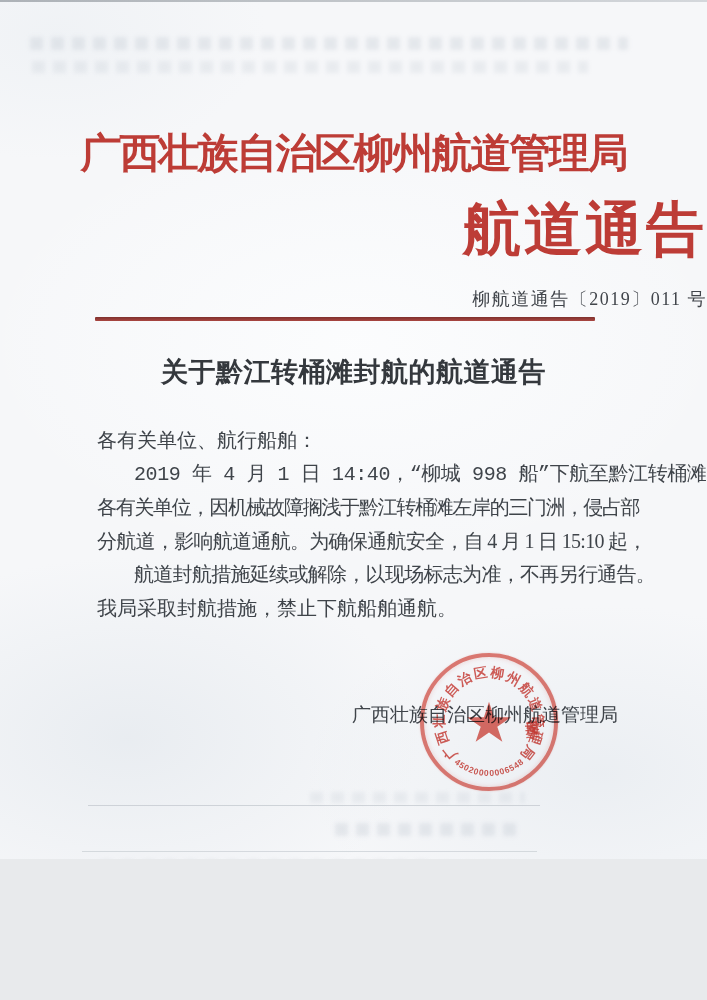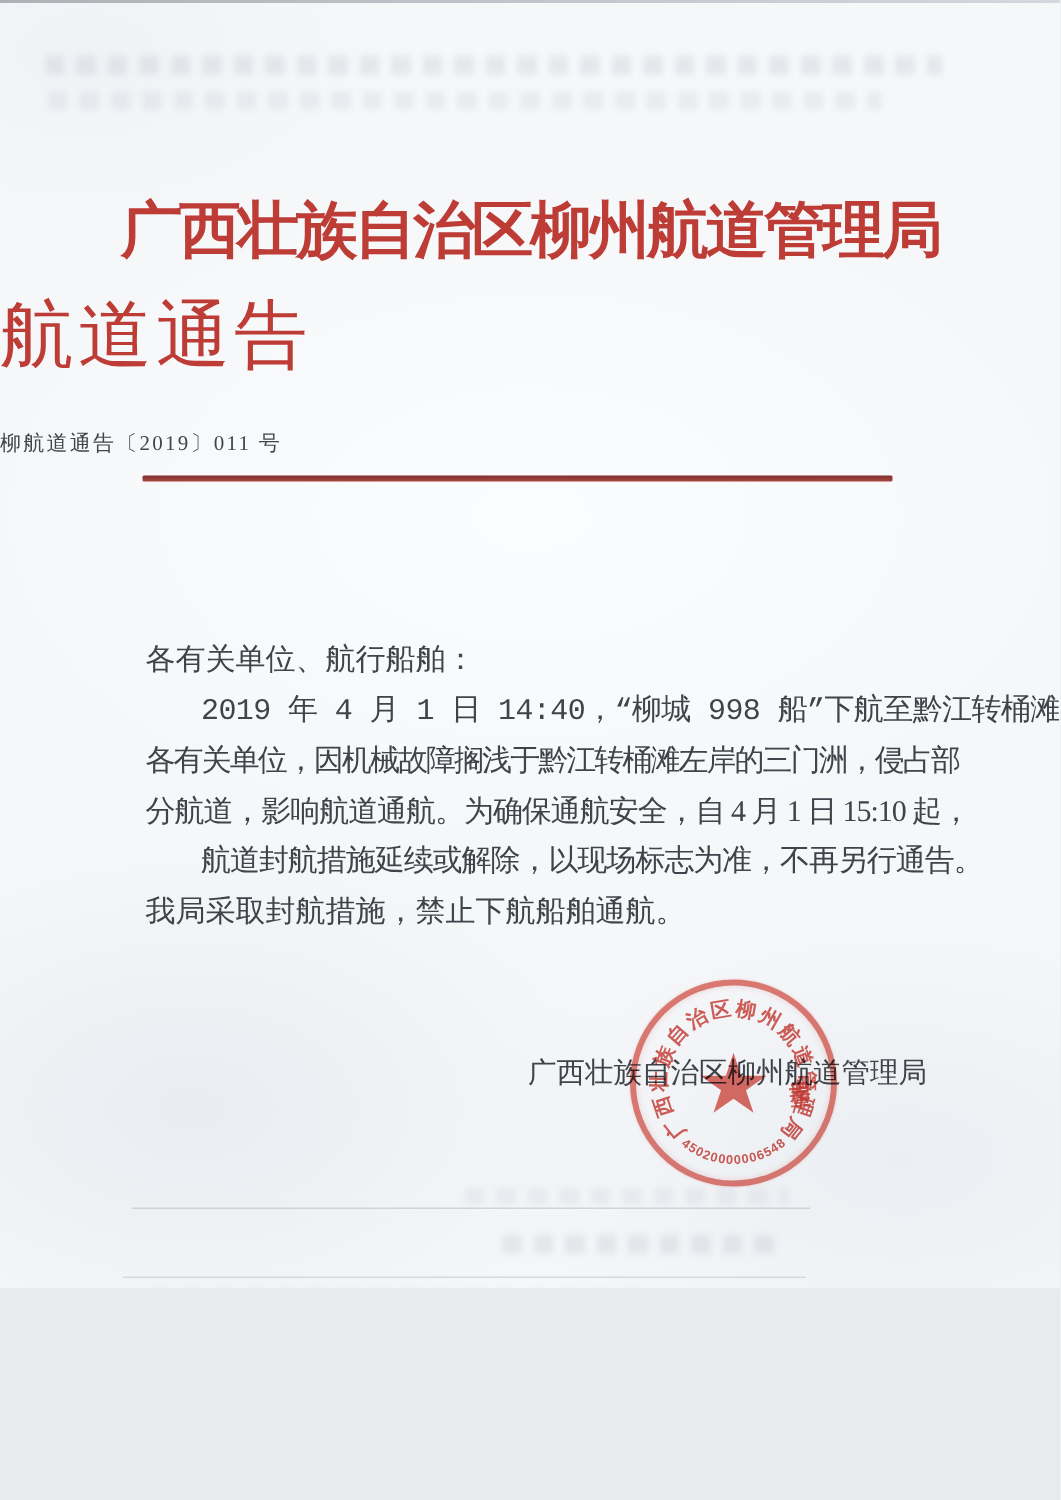--- a/index.html
+++ b/index.html
@@ -12,24 +12,24 @@
       radial-gradient(ellipse 500px 300px at 50% 40%, rgba(252,253,254,.9), rgba(252,253,254,0) 75%),
       radial-gradient(ellipse 300px 180px at 8% 4%, rgba(235,239,243,.6), rgba(235,239,243,0) 70%),
       #f6f7f9;
   }
   .scan-edge-top{position:absolute;top:0;left:0;right:0;height:2px;
     background:linear-gradient(90deg,#969ca2,#b3b8bd 55%,#c9cdd2);opacity:.75;}
   .corner-artifact{position:absolute;left:0;top:996px;width:56px;height:4px;background:#53575c;}
 
   .org-title{position:absolute;top:126px;left:0;width:100%;text-align:center;
     font-size:41px;font-weight:bold;color:#bd3c36;letter-spacing:-2px;white-space:nowrap;}
-  .notice-title{position:absolute;top:191px;left:0;width:100%;text-align:left;
-    font-size:49px;font-weight:normal;color:#bd3c36;letter-spacing:3px;}
-  .doc-number{position:absolute;top:287px;left:0;width:100%;text-align:left;
-    font-size:14px;color:#41454b;letter-spacing:1.5px;}
+  .notice-title{position:absolute;top:191px;left:0;width:100%;text-align:right;
+    font-size:58px;font-weight:bold;color:#bd3c36;letter-spacing:3px;}
+  .doc-number{position:absolute;top:287px;left:0;width:100%;text-align:right;
+    font-size:18px;color:#41454b;letter-spacing:1.5px;}
   .red-rule{position:absolute;top:317px;left:95px;width:500px;height:4px;
     background:linear-gradient(#7e302d,#aa4641);border-radius:1px;}
   .subject-title{position:absolute;top:354px;left:0;width:100%;text-align:center;
     font-size:27px;font-weight:bold;color:#34383d;letter-spacing:.5px;}
 
   .body-block{position:absolute;top:424px;left:97px;width:514px;
     font-size:20px;color:#3f444a;}
   .body-line{height:33.6px;line-height:33.6px;white-space:nowrap;}
   .indent{padding-left:37px;}
   .t1{letter-spacing:-.4px;font-family:Liberation Mono, monospace;}
@@ -81,20 +81,21 @@
 
   <div class="scan-edge-top"></div>
 
   <div class="bleed bt1"></div>
   <div class="bleed bt2"></div>
 
   <div class="org-title">广西壮族自治区柳州航道管理局</div>
   <div class="notice-title">航道通告</div>
   <div class="doc-number">柳航道通告〔2019〕011 号</div>
   <div class="red-rule"></div>
+  <div class="subject-title">关于黔江转桶滩封航的航道通告</div>
 
   <div class="body-block">
     <div class="body-line">各有关单位、航行船舶：</div>
     <div class="body-line indent t1">2019 年 4 月 1 日 14:40，“柳城 998 船”下航至黔江转桶滩</div>
     <div class="body-line t2">各有关单位，因机械故障搁浅于黔江转桶滩左岸的三门洲，侵占部</div>
     <div class="body-line t3">分航道，影响航道通航。为确保通航安全，自 4 月 1 日 15:10 起，</div>
     <div class="body-line indent t3">航道封航措施延续或解除，以现场标志为准，不再另行通告。</div>
     <div class="body-line">我局采取封航措施，禁止下航船舶通航。</div>
   </div>
 

